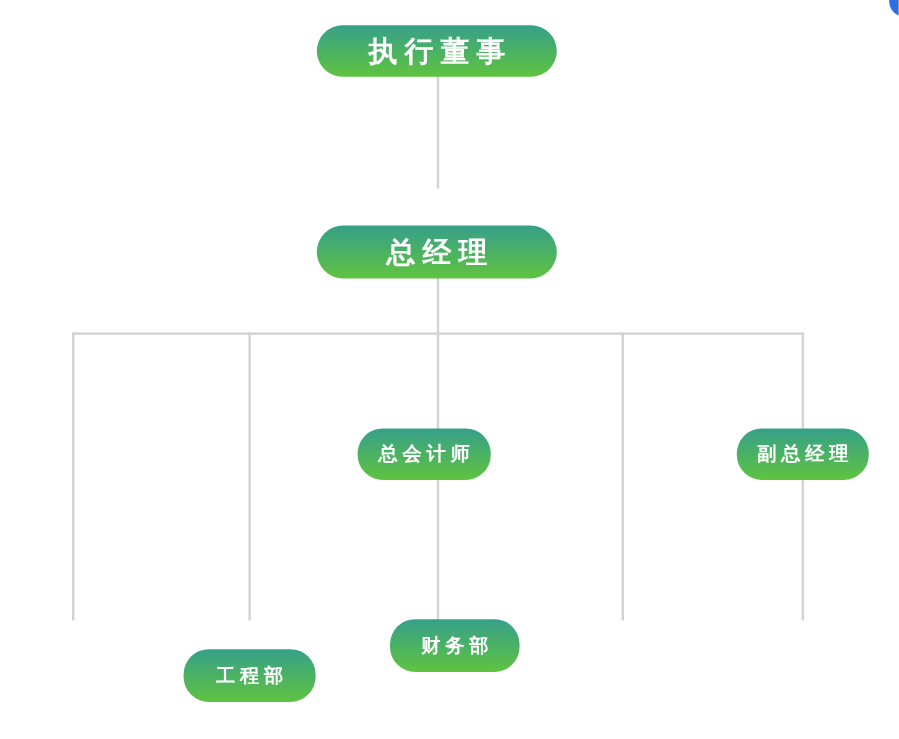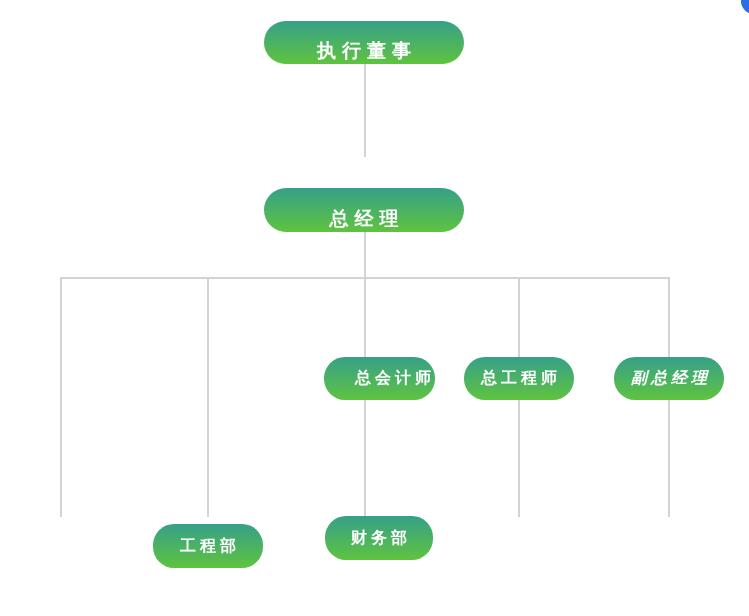--- a/index.html
+++ b/index.html
@@ -42,33 +42,32 @@
     border-radius: 21px;
     color: #ffffff;
     font-weight: bold;
     font-size: 16px;
     letter-spacing: 4px;
     padding-left: 4px; 
     box-sizing: border-box;
     white-space: nowrap;
   }
   .node-lg {
-    font-size: 19px;
+    font-size: 24px;
     letter-spacing: 6px;
     padding-left: 6px;
     border-radius: 22px;
-    align-items: flex-end;
   }
   .node-exec    { left: 264px; top: 21px;  width: 200px; height: 43px; }
   .node-gm      { left: 264px; top: 156px; width: 200px; height: 44px; margin-top: 32px; }
-  .node-acct    { left: 324px; top: 357px; width: 111px; height: 43px; justify-content: flex-end; }
+  .node-acct    { left: 298px; top: 357px; width: 111px; height: 43px; }
   .node-cheng   { left: 464px; top: 357px; width: 110px; height: 43px; }
-  .node-deputy  { left: 614px; top: 357px; width: 110px; height: 43px; font-style: italic; }
+  .node-deputy  { left: 614px; top: 357px; width: 110px; height: 43px; }
   .node-market  { left: 7px;   top: 516px; width: 108px; height: 44px; }
-  .node-eng     { left: 153px; top: 524px; width: 110px; height: 44px; }
+  .node-eng     { left: 153px; top: 541px; width: 110px; height: 44px; }
   .node-finance { left: 325px; top: 516px; width: 108px; height: 44px; }
   .node-tech    { left: 465px; top: 516px; width: 108px; height: 44px; }
   .node-general { left: 615px; top: 516px; width: 108px; height: 44px; }
   
   .corner-dot {
     position: absolute;
     left: 741px;
     top: -12px;
     width: 26px;
     height: 26px;
@@ -95,23 +94,20 @@
     <span>执行董事</span>
   </div>
 
   <div class="node node-lg node-gm">
     <span>总经理</span>
   </div>
 
   <div class="node node-acct">
     <span>总会计师</span>
   </div>
-  <div class="node node-cheng">
-    <span>总工程师</span>
-  </div>
   <div class="node node-deputy">
     <span>副总经理</span>
   </div>
 
   <div class="node node-eng">
     <span>工程部</span>
   </div>
   <div class="node node-finance">
     <span>财务部</span>
   </div>

